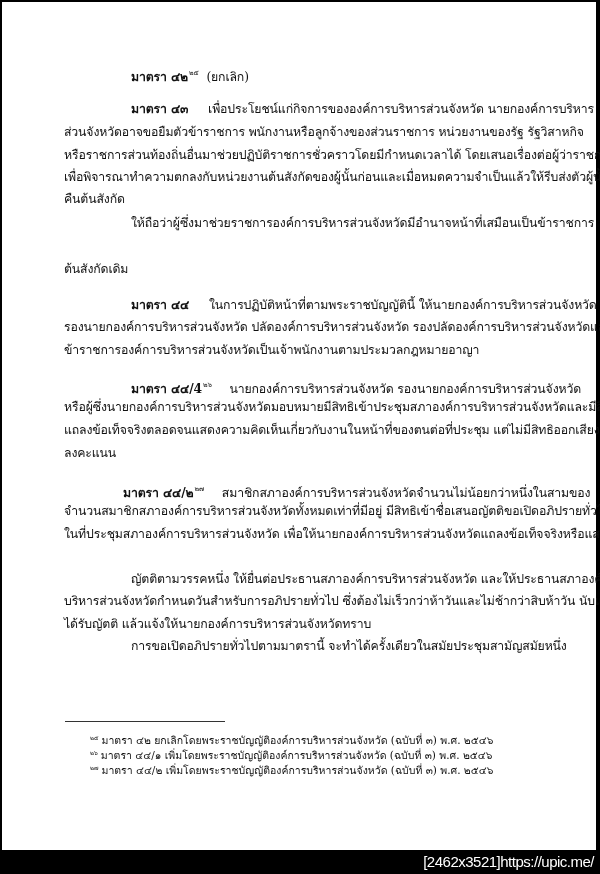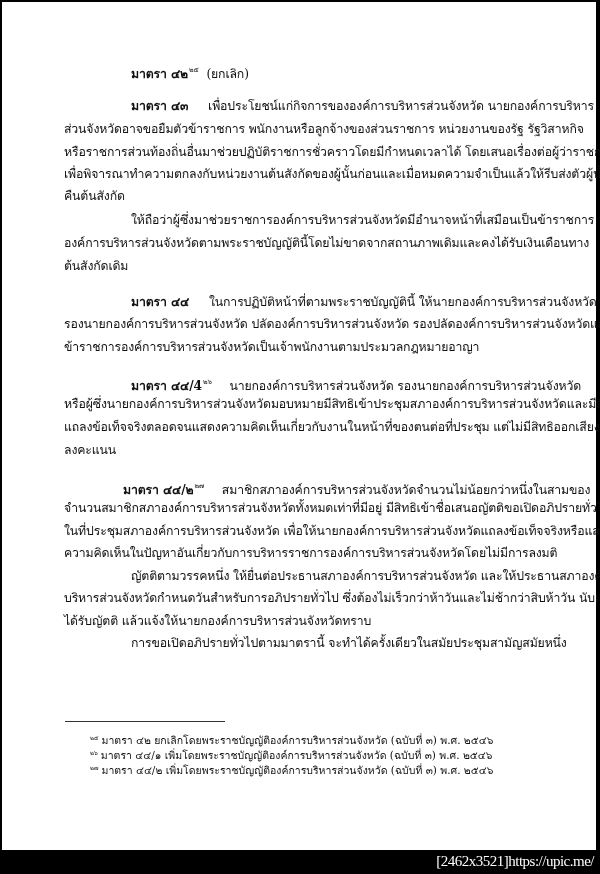--- a/index.html
+++ b/index.html
@@ -6,33 +6,33 @@
   body {
     width: 600px; height: 874px; background: #000; position: relative; overflow: hidden;
     font-family: "DejaVu Serif", "Liberation Serif", serif;
   }
   .page {
     position: absolute; left: 2px; top: 2px; width: 594px; height: 848px;
     background: #fff; color: #111;
   }
   .line {
     position: absolute; left: 0; white-space: nowrap;
-    font-size: 12.3px; line-height: 16px; letter-spacing: -0.15px;
+    font-size: 12.3px; line-height: 22px; letter-spacing: -0.15px;
   }
   .b { font-weight: bold; }
   sup { font-size: 7px; vertical-align: 6px; margin-left: 1px; }
   .fn-rule { position: absolute; left: 63px; top: 719px; width: 160px; height: 1px; background: #333; }
   .fn { position: absolute; left: 88px; font-size: 10.5px; line-height: 14px; white-space: nowrap; }
   .fn sup { font-size: 6px; vertical-align: 4px; margin-right: 3px; margin-left: 0; }
   .footer-bar {
     position: absolute; left: 0; top: 850px; width: 600px; height: 24px; background: #000;
   }
   .footer-text {
     position: absolute; right: 6px; top: 3px; color: #fff; font-size: 15px;
-    font-family: Liberation Serif, serif; letter-spacing: -0.5px;
+    font-family: Liberation Sans, sans-serif; letter-spacing: -0.5px;
   }
 </style>
 </head>
 <body>
 
 <div class="page">
 
   <div class="line" style="left:129px;top:60px;">
     <span class="b">มาตรา ๔๒</span><sup>๒๕</sup>
     <span style="margin-left:4px;">(ยกเลิก)</span>
@@ -41,21 +41,20 @@
   <div class="line" style="left:129px;top:96px;width:413px;">
     <span class="b">มาตรา ๔๓</span>
     <span style="margin-left:16px;">เพื่อประโยชน์แก่กิจการขององค์การบริหารส่วนจังหวัด นายกองค์การบริหาร</span>
   </div>
   <div class="line" style="left:62px;top:119px;width:480px;">ส่วนจังหวัดอาจขอยืมตัวข้าราชการ พนักงานหรือลูกจ้างของส่วนราชการ หน่วยงานของรัฐ รัฐวิสาหกิจ</div>
   <div class="line" style="left:62px;top:142px;width:480px;">หรือราชการส่วนท้องถิ่นอื่นมาช่วยปฏิบัติราชการชั่วคราวโดยมีกำหนดเวลาได้ โดยเสนอเรื่องต่อผู้ว่าราชการจังหวัด</div>
   <div class="line" style="left:62px;top:164px;width:480px;">เพื่อพิจารณาทำความตกลงกับหน่วยงานต้นสังกัดของผู้นั้นก่อนและเมื่อหมดความจำเป็นแล้วให้รีบส่งตัวผู้นั้น</div>
   <div class="line" style="left:62px;top:186px;">คืนต้นสังกัด</div>
 
   <div class="line" style="left:129px;top:210px;">ให้ถือว่าผู้ซึ่งมาช่วยราชการองค์การบริหารส่วนจังหวัดมีอำนาจหน้าที่เสมือนเป็นข้าราชการ</div>
-  <div class="line" style="left:62px;top:233px;">องค์การบริหารส่วนจังหวัดตามพระราชบัญญัตินี้โดยไม่ขาดจากสถานภาพเดิมและคงได้รับเงินเดือนทาง</div>
   <div class="line" style="left:62px;top:256px;">ต้นสังกัดเดิม</div>
 
   <div class="line" style="left:129px;top:292px;">
     <span class="b">มาตรา ๔๔</span>
     <span style="margin-left:16px;">ในการปฏิบัติหน้าที่ตามพระราชบัญญัตินี้ ให้นายกองค์การบริหารส่วนจังหวัด</span>
   </div>
   <div class="line" style="left:62px;top:314px;">รองนายกองค์การบริหารส่วนจังหวัด ปลัดองค์การบริหารส่วนจังหวัด รองปลัดองค์การบริหารส่วนจังหวัดและ</div>
   <div class="line" style="left:62px;top:337px;">ข้าราชการองค์การบริหารส่วนจังหวัดเป็นเจ้าพนักงานตามประมวลกฎหมายอาญา</div>
 
   <div class="line" style="left:129px;top:372px;">
@@ -65,21 +64,20 @@
   <div class="line" style="left:62px;top:394px;">หรือผู้ซึ่งนายกองค์การบริหารส่วนจังหวัดมอบหมายมีสิทธิเข้าประชุมสภาองค์การบริหารส่วนจังหวัดและมีสิทธิ</div>
   <div class="line" style="left:62px;top:417px;">แถลงข้อเท็จจริงตลอดจนแสดงความคิดเห็นเกี่ยวกับงานในหน้าที่ของตนต่อที่ประชุม แต่ไม่มีสิทธิออกเสียง</div>
   <div class="line" style="left:62px;top:440px;">ลงคะแนน</div>
 
   <div class="line" style="left:121px;top:476px;">
     <span class="b">มาตรา ๔๔/๒</span><sup>๒๗</sup>
     <span style="margin-left:14px;">สมาชิกสภาองค์การบริหารส่วนจังหวัดจำนวนไม่น้อยกว่าหนึ่งในสามของ</span>
   </div>
   <div class="line" style="left:62px;top:498px;">จำนวนสมาชิกสภาองค์การบริหารส่วนจังหวัดทั้งหมดเท่าที่มีอยู่ มีสิทธิเข้าชื่อเสนอญัตติขอเปิดอภิปรายทั่วไป</div>
   <div class="line" style="left:62px;top:521px;">ในที่ประชุมสภาองค์การบริหารส่วนจังหวัด เพื่อให้นายกองค์การบริหารส่วนจังหวัดแถลงข้อเท็จจริงหรือแสดง</div>
-  <div class="line" style="left:62px;top:543px;">ความคิดเห็นในปัญหาอันเกี่ยวกับการบริหารราชการองค์การบริหารส่วนจังหวัดโดยไม่มีการลงมติ</div>
 
   <div class="line" style="left:129px;top:566px;">ญัตติตามวรรคหนึ่ง ให้ยื่นต่อประธานสภาองค์การบริหารส่วนจังหวัด และให้ประธานสภาองค์การ</div>
   <div class="line" style="left:62px;top:588px;">บริหารส่วนจังหวัดกำหนดวันสำหรับการอภิปรายทั่วไป ซึ่งต้องไม่เร็วกว่าห้าวันและไม่ช้ากว่าสิบห้าวัน นับแต่วันที่</div>
   <div class="line" style="left:62px;top:611px;">ได้รับญัตติ แล้วแจ้งให้นายกองค์การบริหารส่วนจังหวัดทราบ</div>
 
   <div class="line" style="left:129px;top:633px;">การขอเปิดอภิปรายทั่วไปตามมาตรานี้ จะทำได้ครั้งเดียวในสมัยประชุมสามัญสมัยหนึ่ง</div>
 
   <div class="fn-rule"></div>
   <div class="fn" style="top:729px;">
     <sup>๒๕</sup><span>มาตรา ๔๒ ยกเลิกโดยพระราชบัญญัติองค์การบริหารส่วนจังหวัด (ฉบับที่ ๓) พ.ศ. ๒๕๔๖</span>

